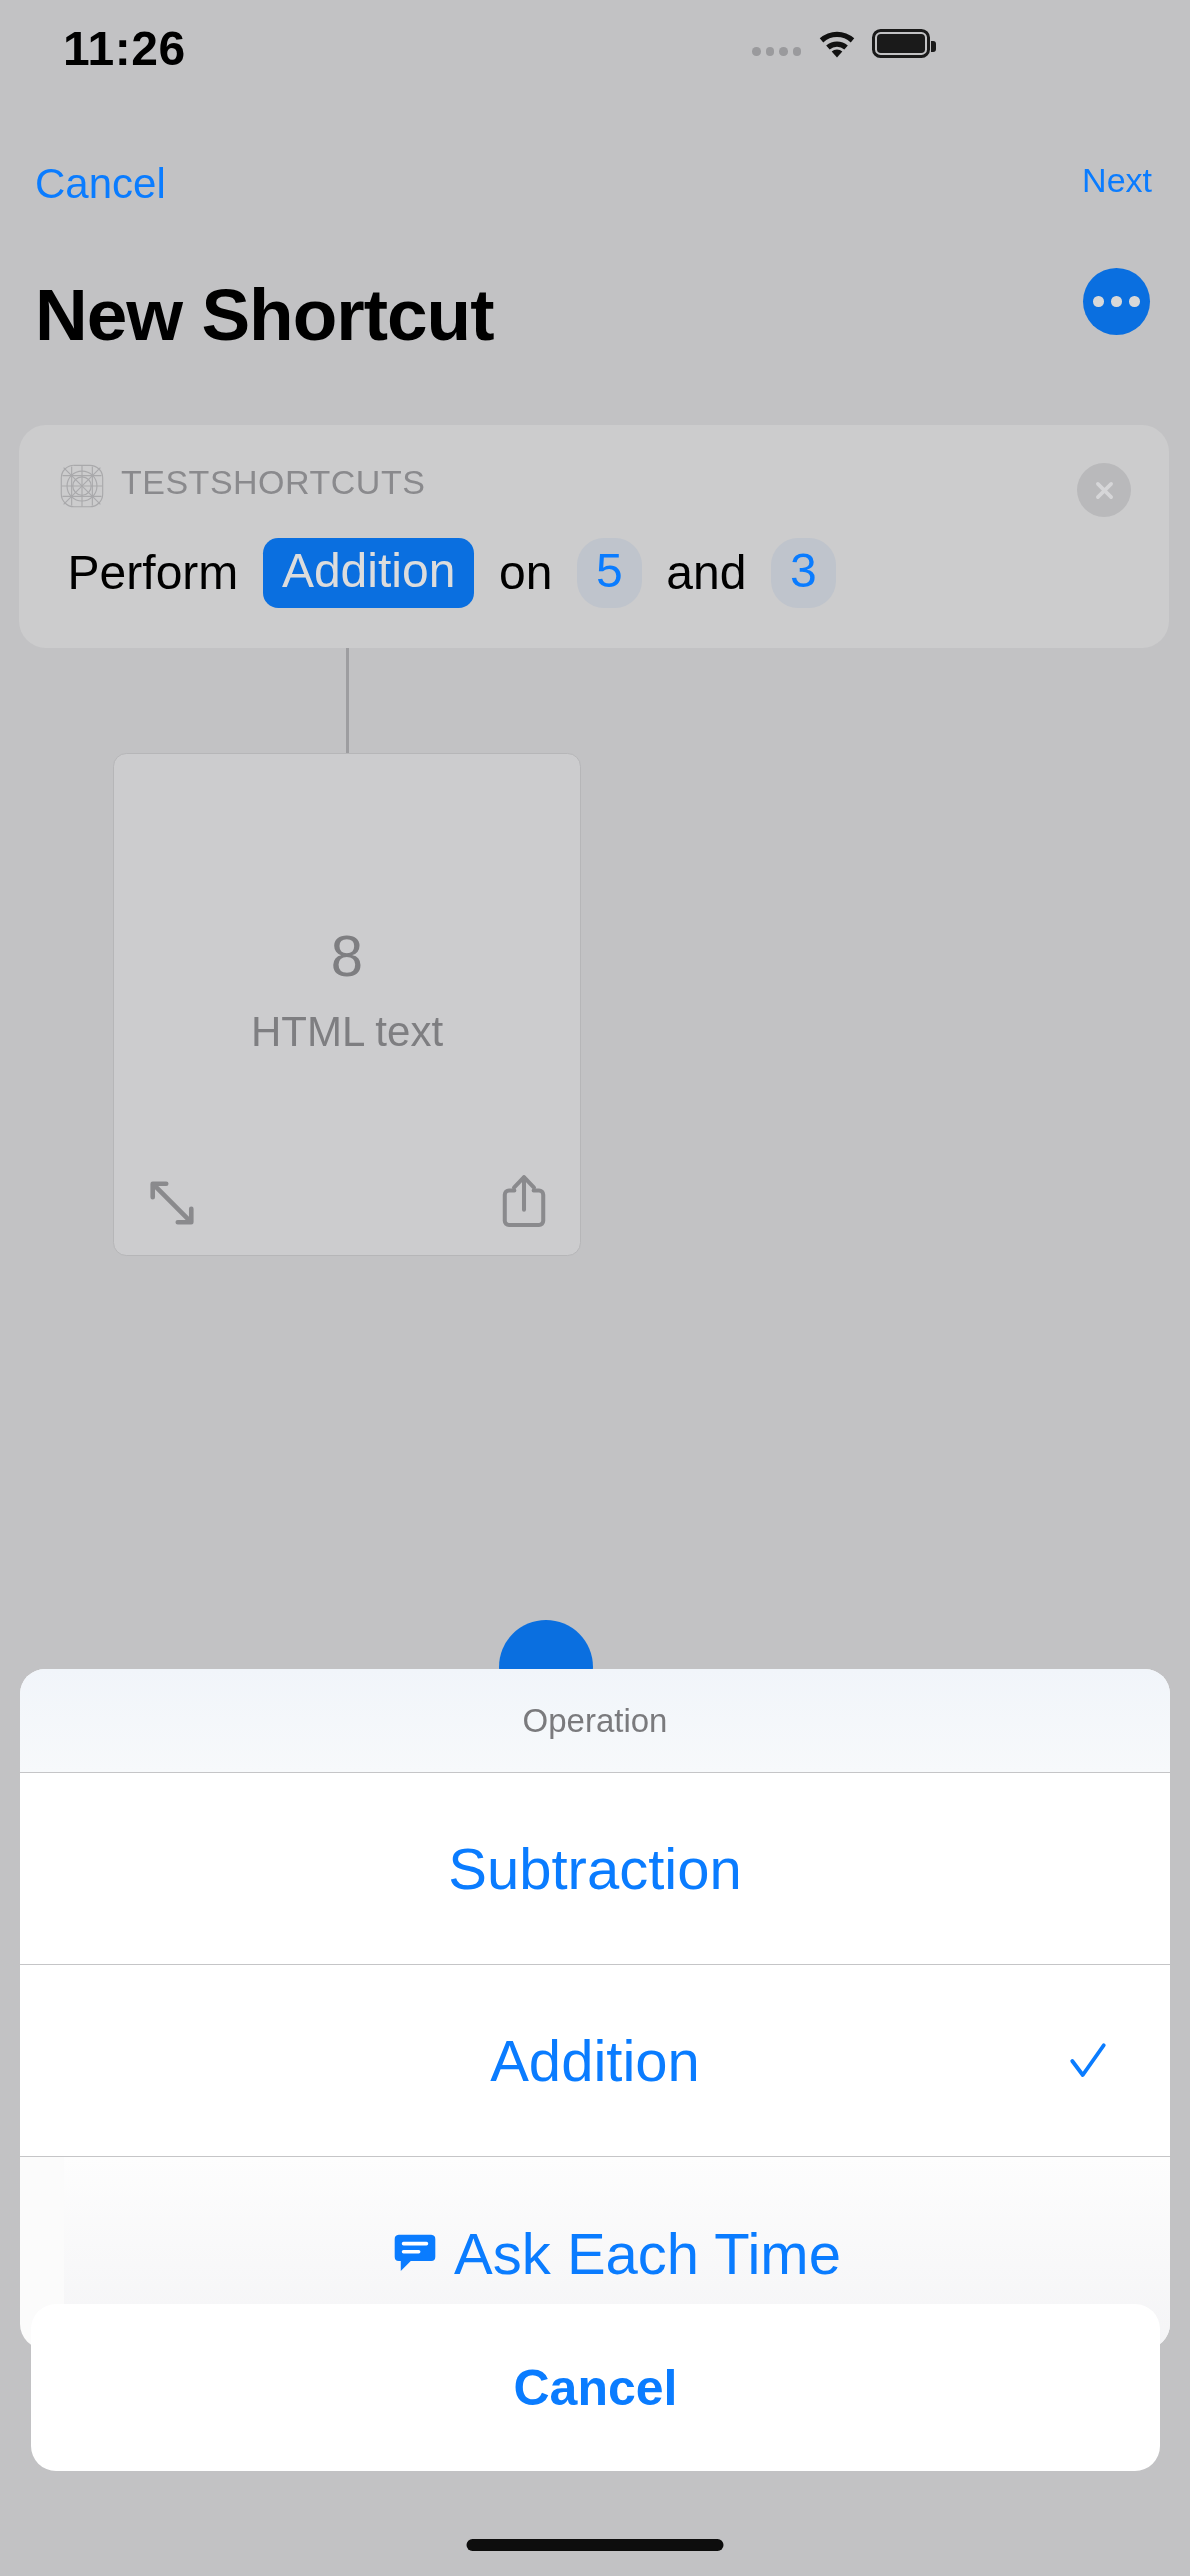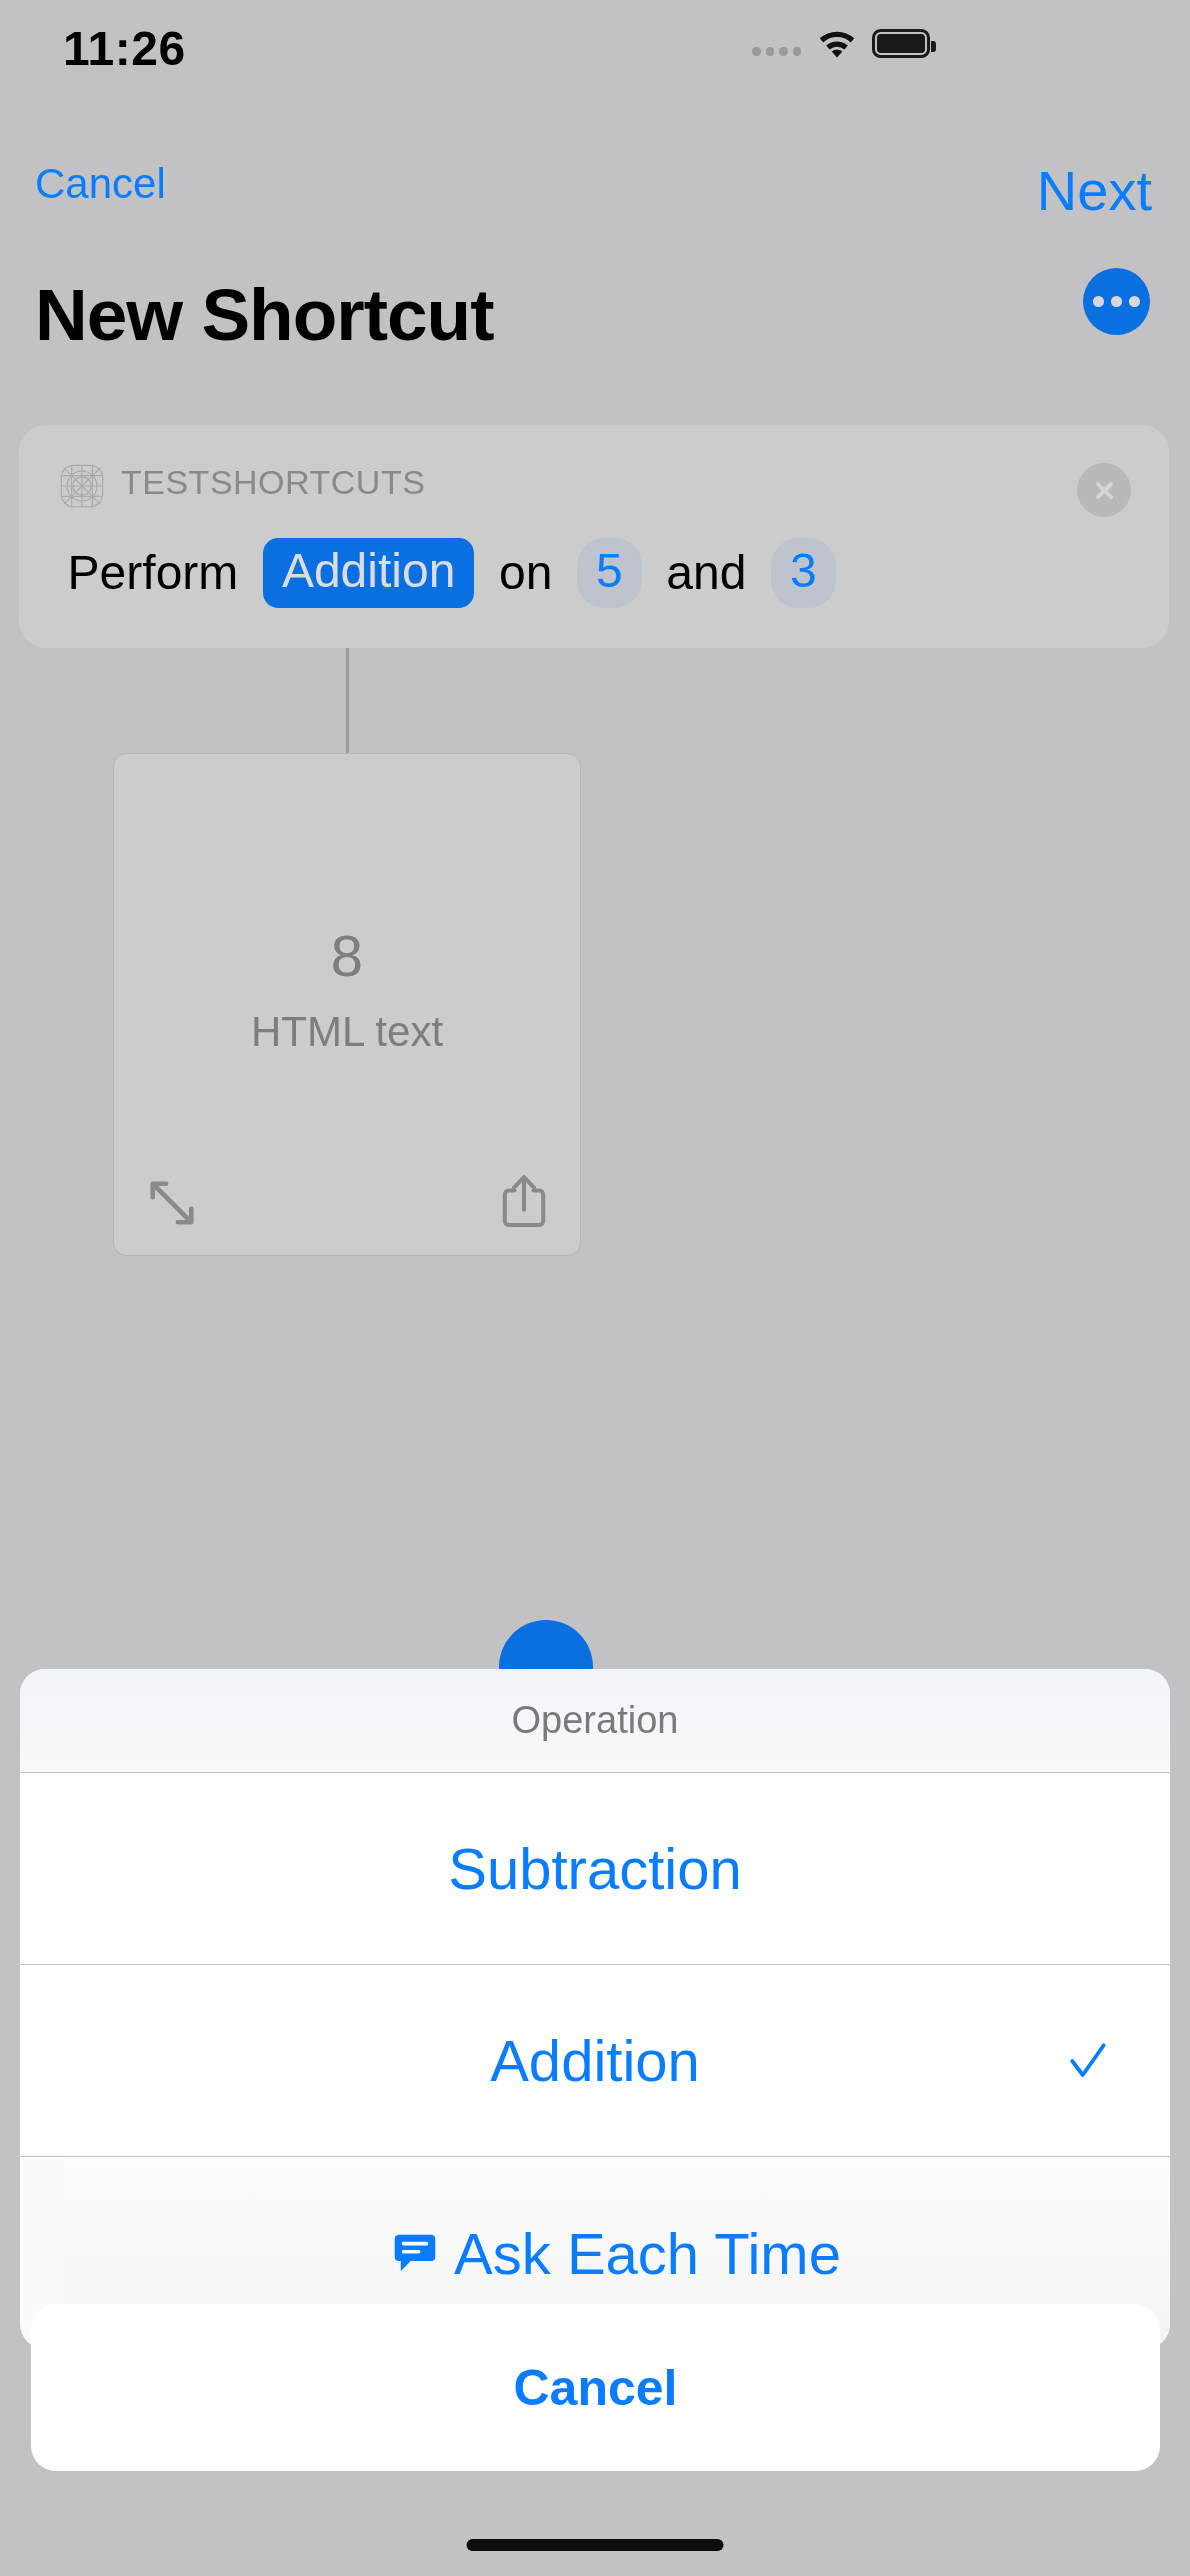--- a/index.html
+++ b/index.html
@@ -44,21 +44,21 @@
   }
   .battery i { display:block; width:100%; height:100%; background:#1a1a1a; border-radius:3.8px; }
 
   
   #nav-cancel {
     position: absolute; left: 35px; top: 163px;
     font-size: 42px; color: #0a7cff; line-height: 1;
   }
   #nav-next {
     position: absolute; right: 38px; top: 163px;
-    font-size: 56px; color: #0a7cff; line-height: 1;
+    font-size: 34px; color: #0a7cff; line-height: 1;
   }
   #page-title {
     position: absolute; left: 35px; top: 278px;
     font-size: 73px; font-weight: 700; color: #000; line-height: 1;
     letter-spacing: -1px;
   }
   #more-button {
     position: absolute; right: 40px; top: 268px;
     width: 67px; height: 67px; border-radius: 50%;
     background: #0a6fe0;
@@ -137,21 +137,21 @@
   }
 
   
   #sheet-group {
     position: absolute; left: 20px; top: 1669px;
     width: 1150px; border-radius: 25px; overflow: hidden;
     background: #fbfbfb;
   }
   #sheet-title {
     height: 104px; display:flex; align-items:center; justify-content:center;
-    font-size: 38px; color: #7a7a7d;
+    font-size: 33px; color: #7a7a7d;
     background: linear-gradient(180deg,#f1f5fa 0%, #f7f9fb 100%);
     border-bottom: 1.9px solid #c5c5c7;
   }
   .sheet-row {
     position: relative;
     height: 192px; display:flex; align-items:center; justify-content:center;
     font-size: 58px; color: #0a7cff;
     border-bottom: 1.9px solid #c5c5c7;
     background: #ffffff;
   }

